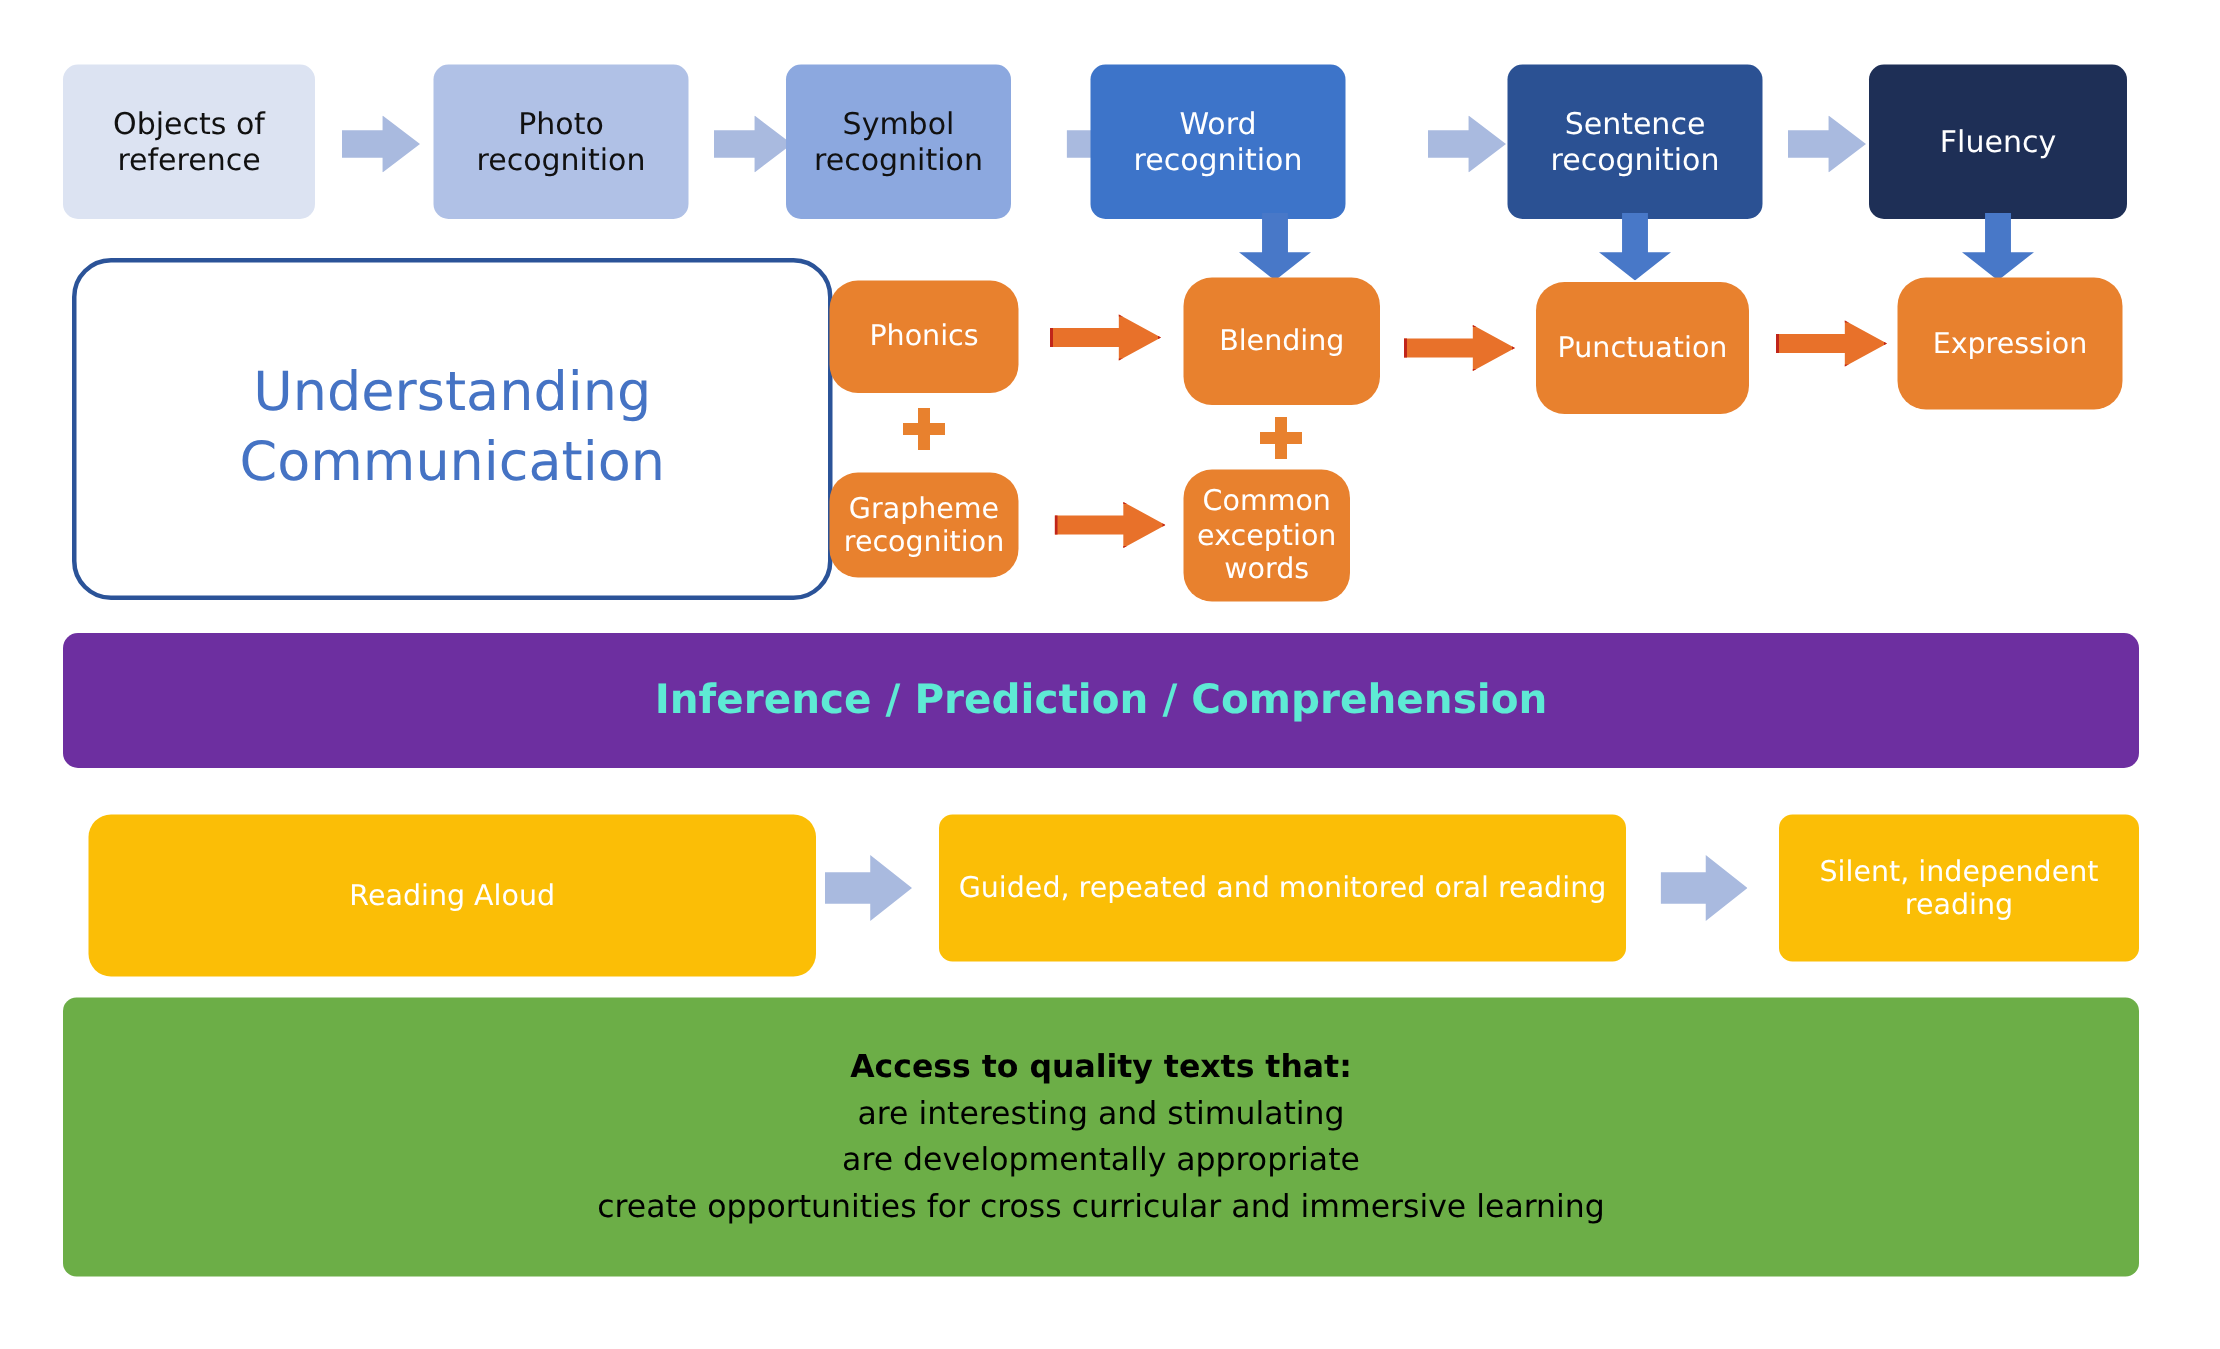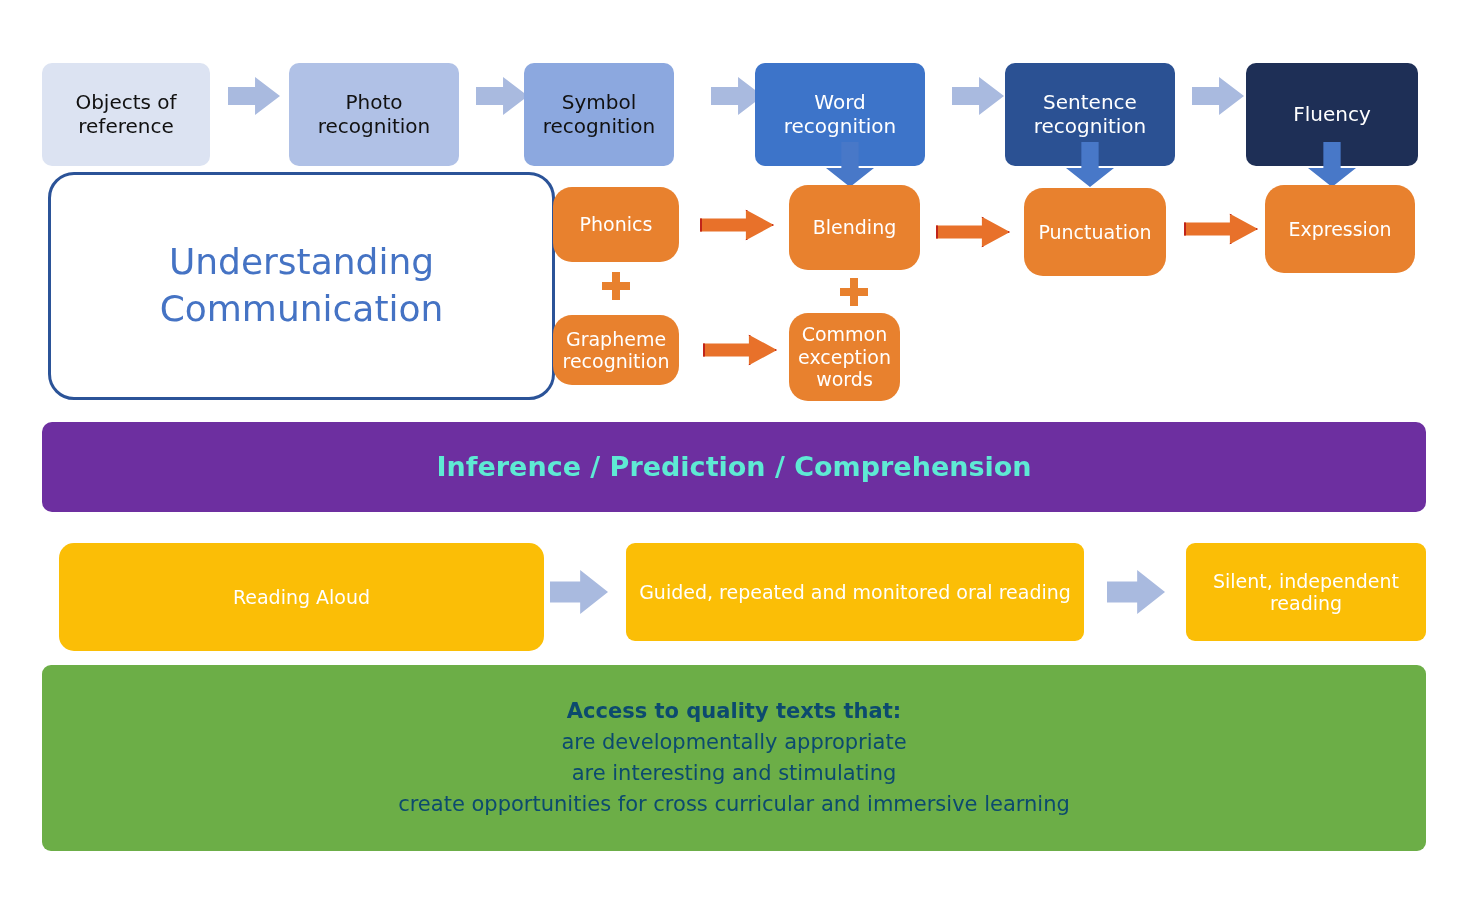--- a/index.html
+++ b/index.html
@@ -21,21 +21,20 @@
     justify-content:center;
     text-align:center;
     border-radius:9px;
     line-height:1.18;
   }
 
   
   .stage{
     font-size:20px;
     border-radius:10px;
-    margin-top:20px;
   }
   .stage.dark{color:#ffffff;}
   .stage.light{color:#111111;}
 
   
   .chev{
     position:absolute;
     background:#A9BADF;
     clip-path:polygon(0% 26%, 52% 26%, 52% 0%, 100% 50%, 52% 100%, 52% 74%, 0% 74%);
   }
@@ -97,21 +96,21 @@
     border-radius:10px;
   }
   .yellow{
     background:#FBBE06;
     color:#ffffff;
     font-size:19px;
     border-radius:9px;
   }
   .green-band{
     background:#6CAE47;
-    color:#0c4a6e;
+    color:#000000;
     border-radius:9px;
     flex-direction:column;
     justify-content:center;
     font-size:21px;
   }
   .green-band .gline{padding:3px 0;}
   .green-band .gline.bold{font-weight:bold;}
 </style>
 </head>
 <body>
@@ -123,21 +122,21 @@
   <div class="chev" style="left:228px;top:77px;width:52px;height:38px;"></div>
 
   <div class="box stage light" style="left:289px;top:43px;width:170px;height:103px;background:#B0C1E6;">Photo recognition</div>
 
   <div class="chev" style="left:476px;top:77px;width:52px;height:38px;"></div>
 
   <div class="box stage light" style="left:524px;top:43px;width:150px;height:103px;background:#8CA8DF;">Symbol recognition</div>
 
   <div class="chev" style="left:711px;top:77px;width:52px;height:38px;"></div>
 
-  <div class="box stage dark" style="left:755px;top:43px;width:170px;height:103px;background:#3D74C9;">Word recognition</div>
+  <div class="box stage dark" style="left:727px;top:43px;width:170px;height:103px;background:#3D74C9;">Word recognition</div>
 
   <div class="chev" style="left:952px;top:77px;width:52px;height:38px;"></div>
 
   <div class="box stage dark" style="left:1005px;top:43px;width:170px;height:103px;background:#2B5193;">Sentence recognition</div>
 
   <div class="chev" style="left:1192px;top:77px;width:52px;height:38px;"></div>
 
   <div class="box stage dark" style="left:1246px;top:43px;width:172px;height:103px;background:#1E2F56;">Fluency</div>
 
   <div class="down-arrow" style="left:826px;top:142px;width:48px;height:45px;"></div>
@@ -181,18 +180,18 @@
   <div class="chev" style="left:550px;top:570px;width:58px;height:44px;"></div>
 
   <div class="box yellow" style="left:626px;top:543px;width:458px;height:98px;">Guided, repeated and monitored oral reading</div>
 
   <div class="chev" style="left:1107px;top:570px;width:58px;height:44px;"></div>
 
   <div class="box yellow" style="left:1186px;top:543px;width:240px;height:98px;">Silent, independent reading</div>
 
   <div class="box green-band" style="left:42px;top:665px;width:1384px;height:186px;">
     <div class="gline bold">Access to quality texts that:</div>
+    <div class="gline">are interesting and stimulating</div>
     <div class="gline">are developmentally appropriate</div>
-    <div class="gline">are interesting and stimulating</div>
     <div class="gline">create opportunities for cross curricular and immersive learning</div>
   </div>
 
 </div>
 
 </body></html>

